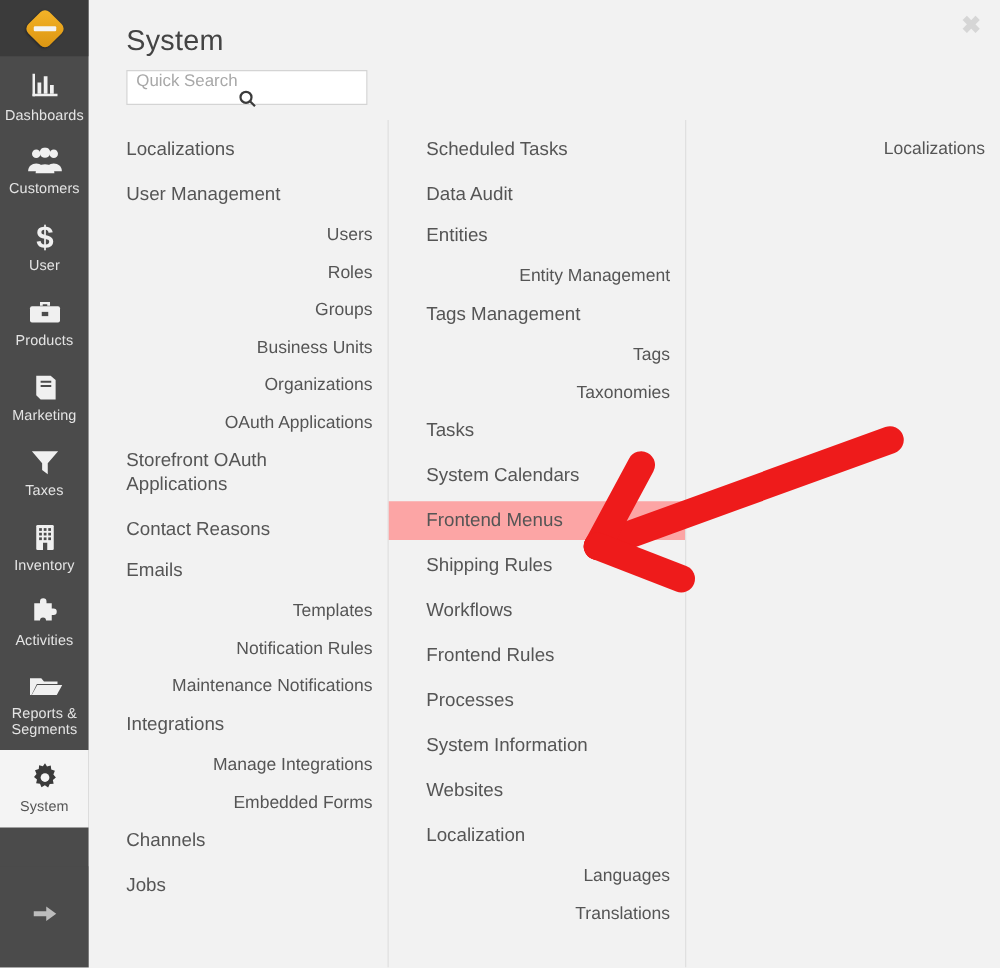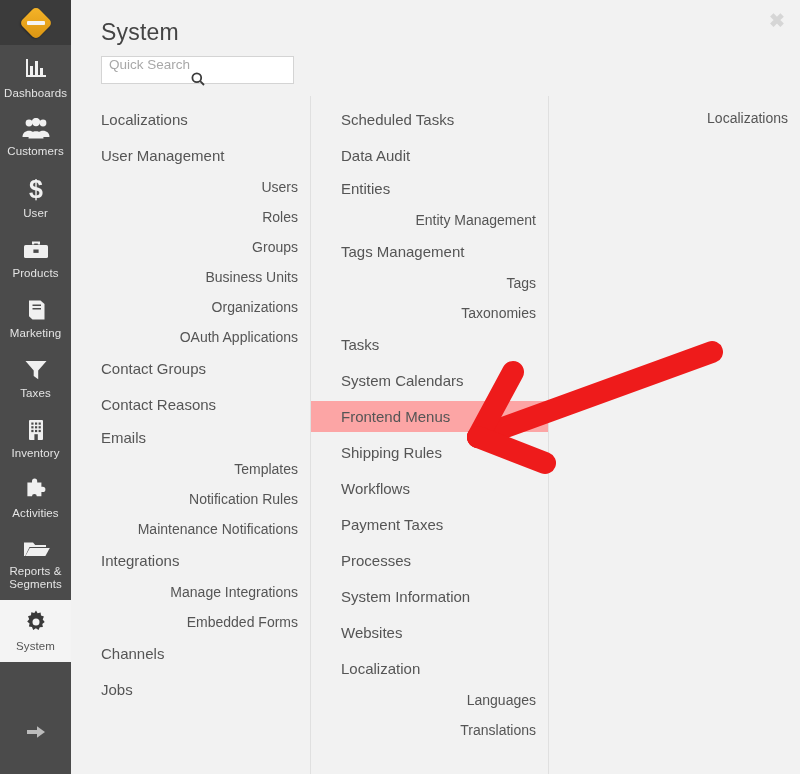--- a/index.html
+++ b/index.html
@@ -325,21 +325,21 @@
 
       <div class="col col-1">
         <div class="mi lv1">Localizations</div>
         <div class="mi lv1 tight">User Management</div>
         <div class="mi lv2">Users</div>
         <div class="mi lv2">Roles</div>
         <div class="mi lv2">Groups</div>
         <div class="mi lv2">Business Units</div>
         <div class="mi lv2">Organizations</div>
         <div class="mi lv2">OAuth Applications</div>
-        <div class="mi lv1">Contact Groups</div>
+        <div class="mi lv1" style="padding-right:70px">Storefront OAuth Applications</div>
         <div class="mi lv1 tight">Contact Reasons</div>
         <div class="mi lv1 tight">Emails</div>
         <div class="mi lv2">Templates</div>
         <div class="mi lv2">Notification Rules</div>
         <div class="mi lv2">Maintenance Notifications</div>
         <div class="mi lv1 tight">Integrations</div>
         <div class="mi lv2">Manage Integrations</div>
         <div class="mi lv2">Embedded Forms</div>
         <div class="mi lv1">Channels</div>
         <div class="mi lv1">Jobs</div>
@@ -351,21 +351,21 @@
         <div class="mi lv1 tight">Entities</div>
         <div class="mi lv2">Entity Management</div>
         <div class="mi lv1 tight">Tags Management</div>
         <div class="mi lv2">Tags</div>
         <div class="mi lv2">Taxonomies</div>
         <div class="mi lv1">Tasks</div>
         <div class="mi lv1">System Calendars</div>
         <div class="mi lv1 highlight">Frontend Menus</div>
         <div class="mi lv1">Shipping Rules</div>
         <div class="mi lv1">Workflows</div>
-        <div class="mi lv1">Payment Taxes</div>
+        <div class="mi lv1">Frontend Rules</div>
         <div class="mi lv1">Processes</div>
         <div class="mi lv1">System Information</div>
         <div class="mi lv1">Websites</div>
         <div class="mi lv1 tight">Localization</div>
         <div class="mi lv2">Languages</div>
         <div class="mi lv2">Translations</div>
       </div>
 
       <div class="col col-3">
         <div class="mi lv2" style="padding-left:44px">Localizations</div>

